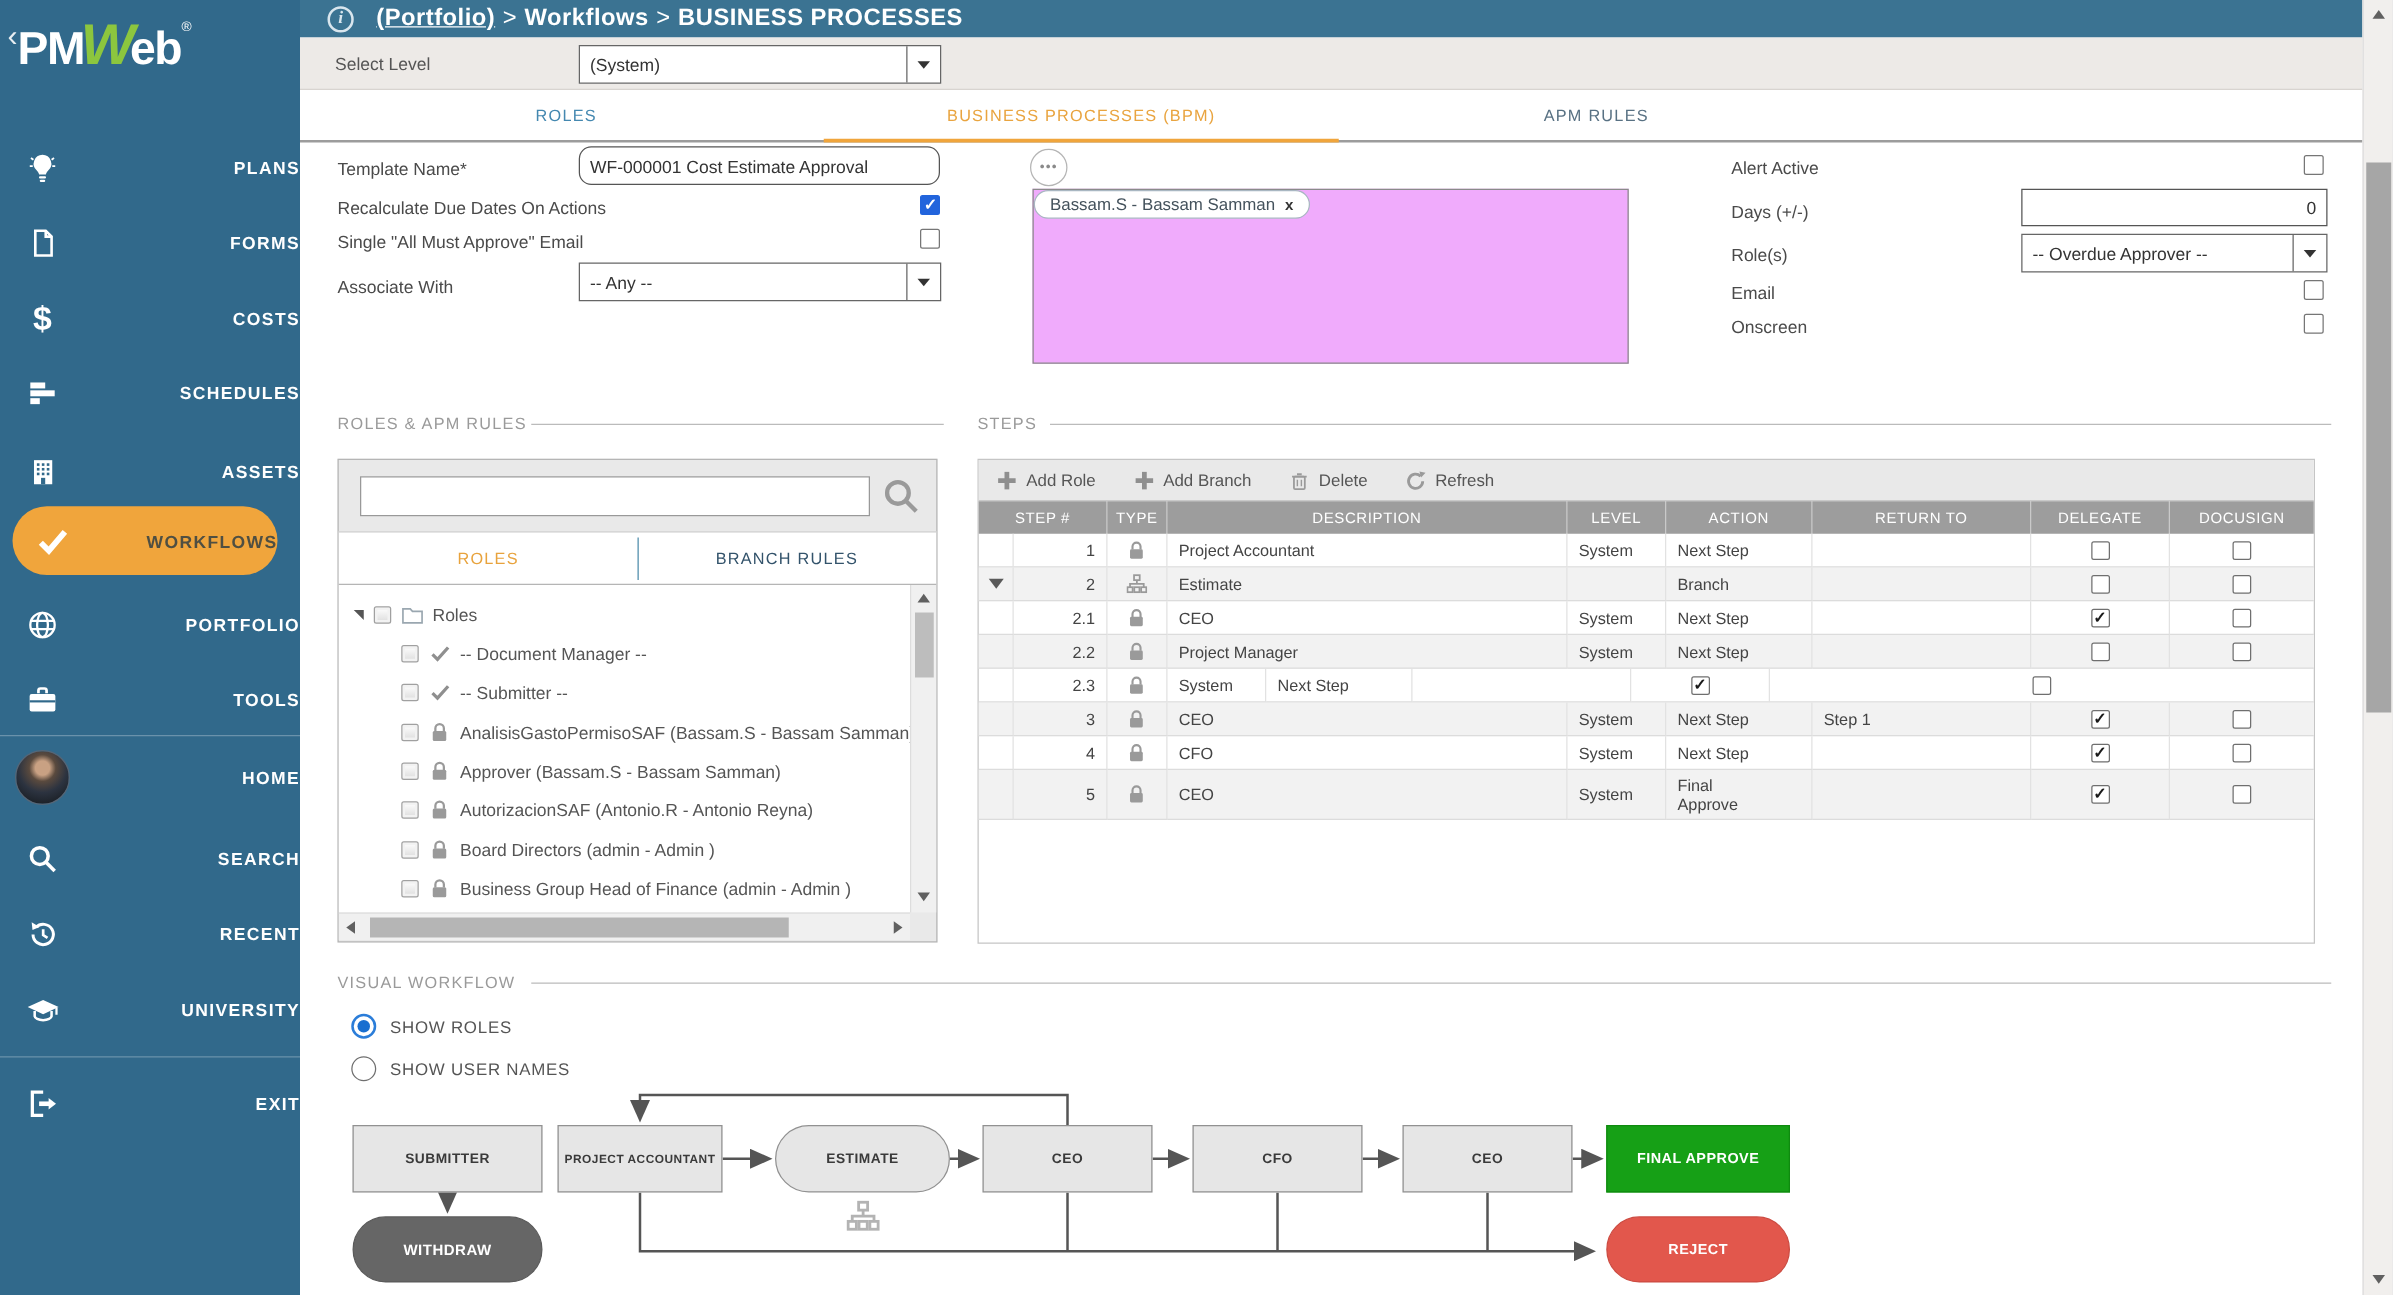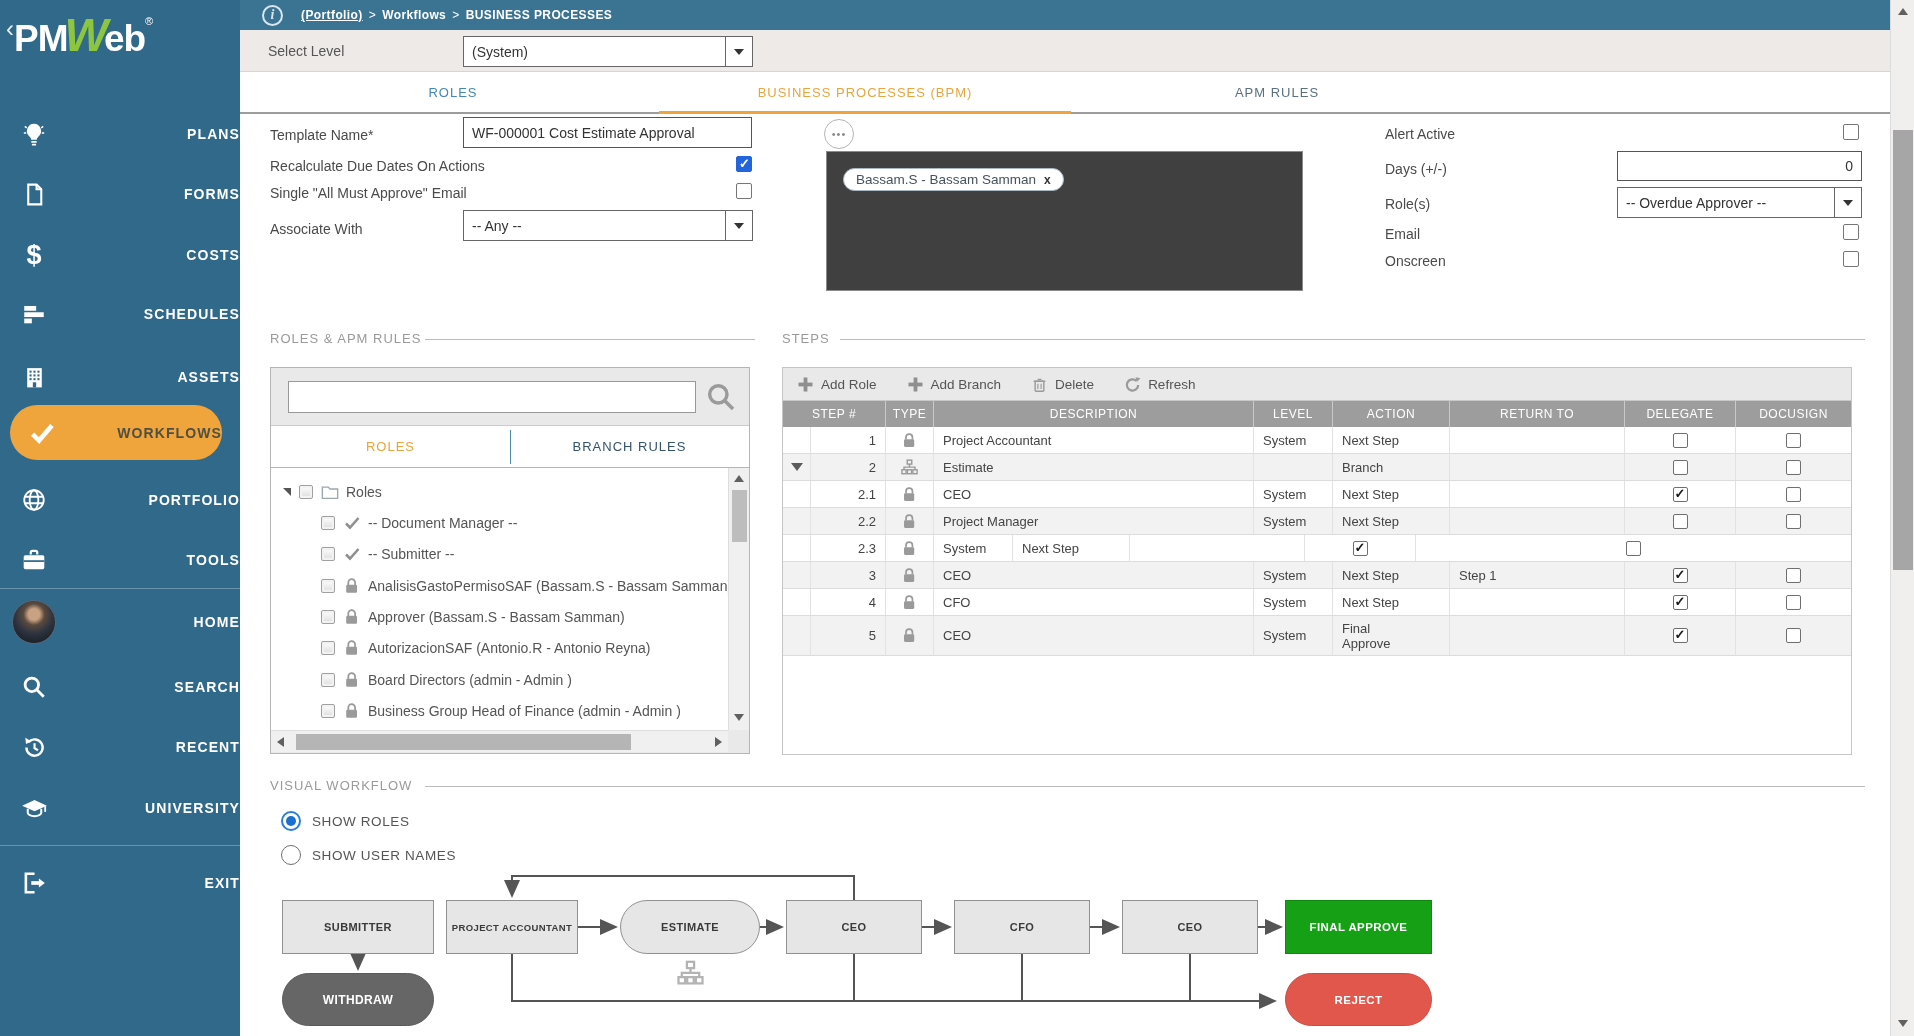--- a/index.html
+++ b/index.html
@@ -21,21 +21,21 @@
   .s-item.active-pill .ic { margin-left:16px; }
   .s-item.active-pill .lbl { color:#4f4f42; }
   .s-div { position:absolute; left:0; width:240px; height:1px; background:rgba(255,255,255,.28); }
   .dollar { color:#fff; font-size:27px; font-weight:700; }
   .avatar { width:44px; height:44px; border-radius:50%; flex:none; margin-left:12px;
             background:radial-gradient(circle at 50% 32%, #c9a183 16%, #5a4a3e 30%, #2c3340 55%, #1d2229 80%); border:1px solid #567; }
 
   
   .topbar { position:absolute; left:240px; top:0; width:1650px; height:30px; background:#3b7392; display:flex; align-items:center; color:#fff; }
   .info-ic { width:21px; height:21px; border:2px solid #d9e6ee; border-radius:50%; margin-left:22px; display:flex; align-items:center; justify-content:center; font-family:"Liberation Serif", serif; font-style:italic; font-size:14px; font-weight:700; color:#d9e6ee; flex:none; }
-  .crumbs { margin-left:18px; font-size:12px; font-weight:700; letter-spacing:.4px; }
+  .crumbs { margin-left:18px; font-size:19px; font-weight:700; letter-spacing:.4px; }
   .crumbs .link { text-decoration:underline; cursor:pointer; }
   .crumbs .sep { margin:0 6px; font-weight:400; }
   .select-row { position:absolute; left:240px; top:30px; width:1650px; height:42px; background:#edeae7; border-bottom:1px solid #d8d4d0; }
   .select-row .lab { position:absolute; left:28px; top:13px; font-size:14px; color:#555; }
 
   
   .fsel { position:absolute; background:#fff; border:1px solid #666; display:flex; align-items:stretch; height:31px; cursor:pointer;justify-content:space-between; }
   .fsel .val { flex:1; display:flex; align-items:center; padding:0 8px; font-size:14px; color:#333; overflow:hidden; white-space:nowrap; }
   .fsel .ab { width:27px; border-left:1px solid #666; display:flex; align-items:center; justify-content:center; }
   .fsel .ab i { width:0; height:0; border-left:5px solid transparent; border-right:5px solid transparent; border-top:6px solid #333; }
@@ -47,21 +47,21 @@
   .tab.active { color:#e9a43f; }
   .tab-underline { position:absolute; left:419px; bottom:-2px; width:412px; height:3px; background:#f0a53c; }
 
   
   .flab { position:absolute; font-size:14px; color:#4a4a4a; white-space:nowrap; }
   .tinput { position:absolute; border:1px solid #555; background:#fff; font-size:14px; color:#333; padding:0 8px; font-family:"Liberation Sans", sans-serif; }
   .cbx { position:absolute; width:16px; height:16px; border:1px solid #767676; background:#fff; border-radius:2px; cursor:pointer; }
   .cbx.checked { background:#2264dc; border-color:#2264dc; }
   .cbx.checked::after { content:"✓"; position:absolute; left:2px; top:-1px; color:#fff; font-size:13px; font-weight:700; }
   .ellipsis-btn { position:absolute; width:30px; height:30px; border:1.5px solid #b5b5b5; border-radius:50%; display:flex; align-items:center; justify-content:center; color:#8a8a8a; font-size:11px; letter-spacing:1px; cursor:pointer; background:#fff; }
-  .chipbox { position:absolute; border:1px solid #8a8a8a; background:#404040; padding:16px; }
+  .chipbox { position:absolute; border:1px solid #8a8a8a; background:#f0abfc; padding:0; }
   .chip { display:inline-flex; align-items:center; border:1px solid #a9b7c2; border-radius:13px; padding:3px 12px; font-size:13.5px; color:#44525c; background:#fff; }
   .chip .x { margin-left:8px; font-weight:700; font-size:12px; color:#333; cursor:pointer; }
 
   
   .sec-lab { position:absolute; font-size:13px; color:#9a9a9a; letter-spacing:1px; background:#fff; }
   .sec-line { position:absolute; height:1px; background:#bbb; }
 
   
   .rpanel { position:absolute; left:270px; top:367px; width:480px; height:387px; background:#e9e9e9; border:1px solid #b5b5b5; }
   .rsearch { position:absolute; left:17px; top:13px; width:408px; height:32px; border:1px solid #999; background:#fff; font-size:14px; padding:0 8px; font-family:"Liberation Sans", sans-serif; }
@@ -325,21 +325,21 @@
   </div>
 
   <div class="tabs">
     <div class="tab blue">ROLES</div>
     <div class="tab active">BUSINESS PROCESSES (BPM)</div>
     <div class="tab">APM RULES</div>
     <div class="tab-underline"></div>
   </div>
 
   <span class="flab" style="left:270px;top:127px">Template Name*</span>
-  <input class="tinput" style="left: 463px; top: 117px; width: 289px; height: 31px;" value="WF-000001 Cost Estimate Approval">
+  <input class="tinput" style="left: 463px; top: 117px; width: 289px; height: 31px; border-radius: 10px;" value="WF-000001 Cost Estimate Approval">
 
   <span class="flab" style="left:270px;top:158px">Recalculate Due Dates On Actions</span>
   <span class="cbx checked" style="left:736px;top:156px"></span>
 
   <span class="flab" style="left:270px;top:185px">Single "All Must Approve" Email</span>
   <span class="cbx" style="left:736px;top:183px"></span>
 
   <span class="flab" style="left:270px;top:221px">Associate With</span>
   <div class="fsel" style="left:463px;top:210px;width:290px">
     <span class="val">-- Any --</span>

